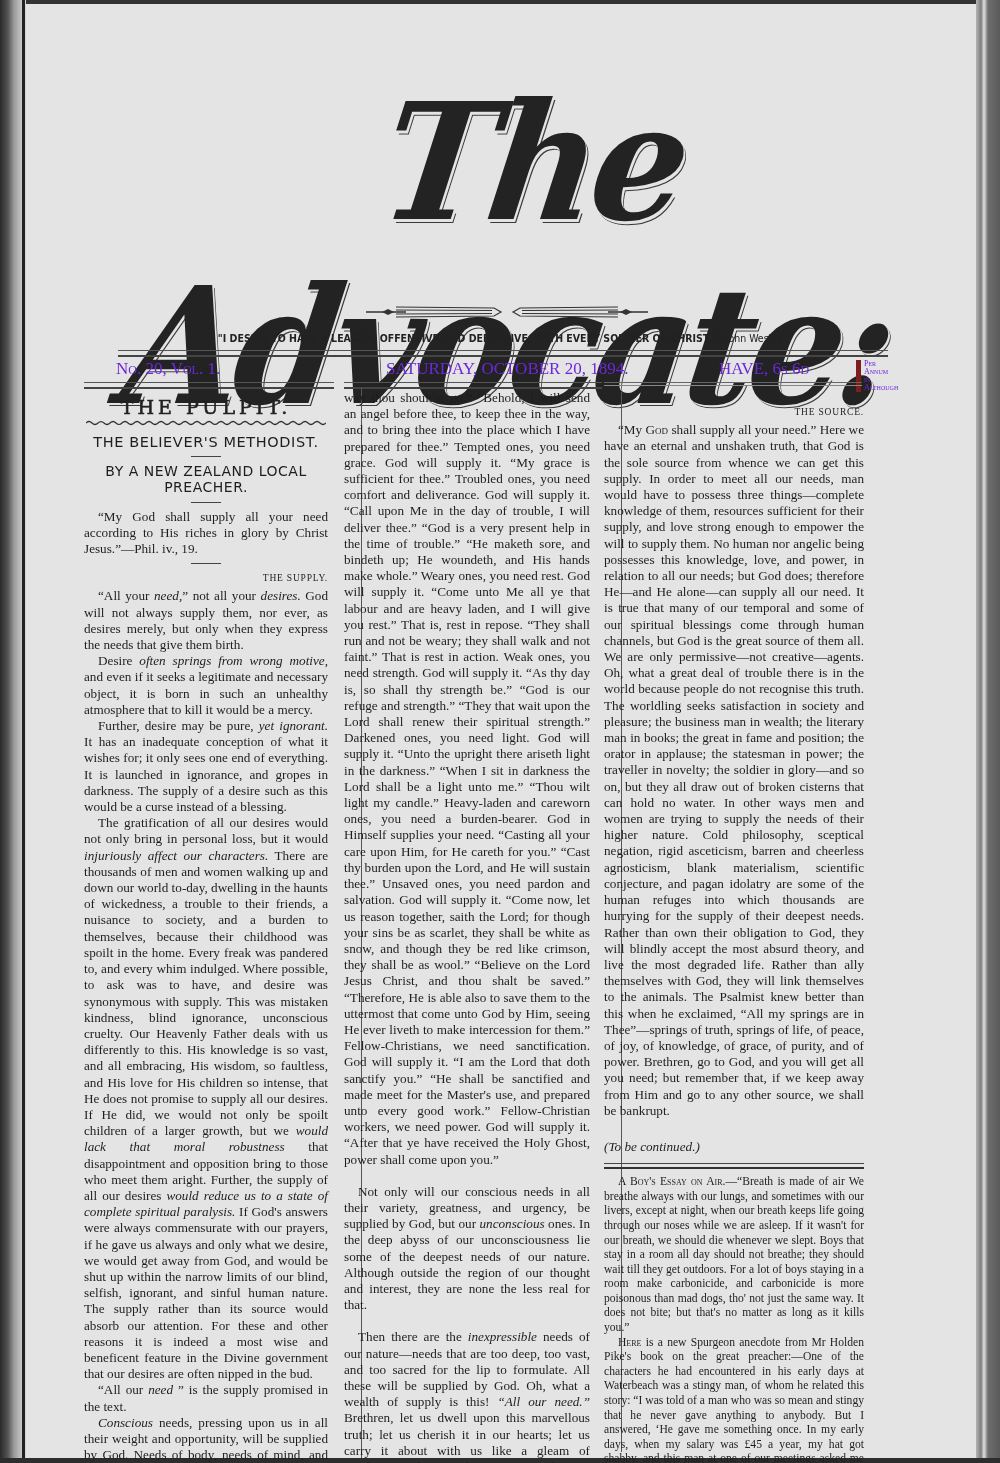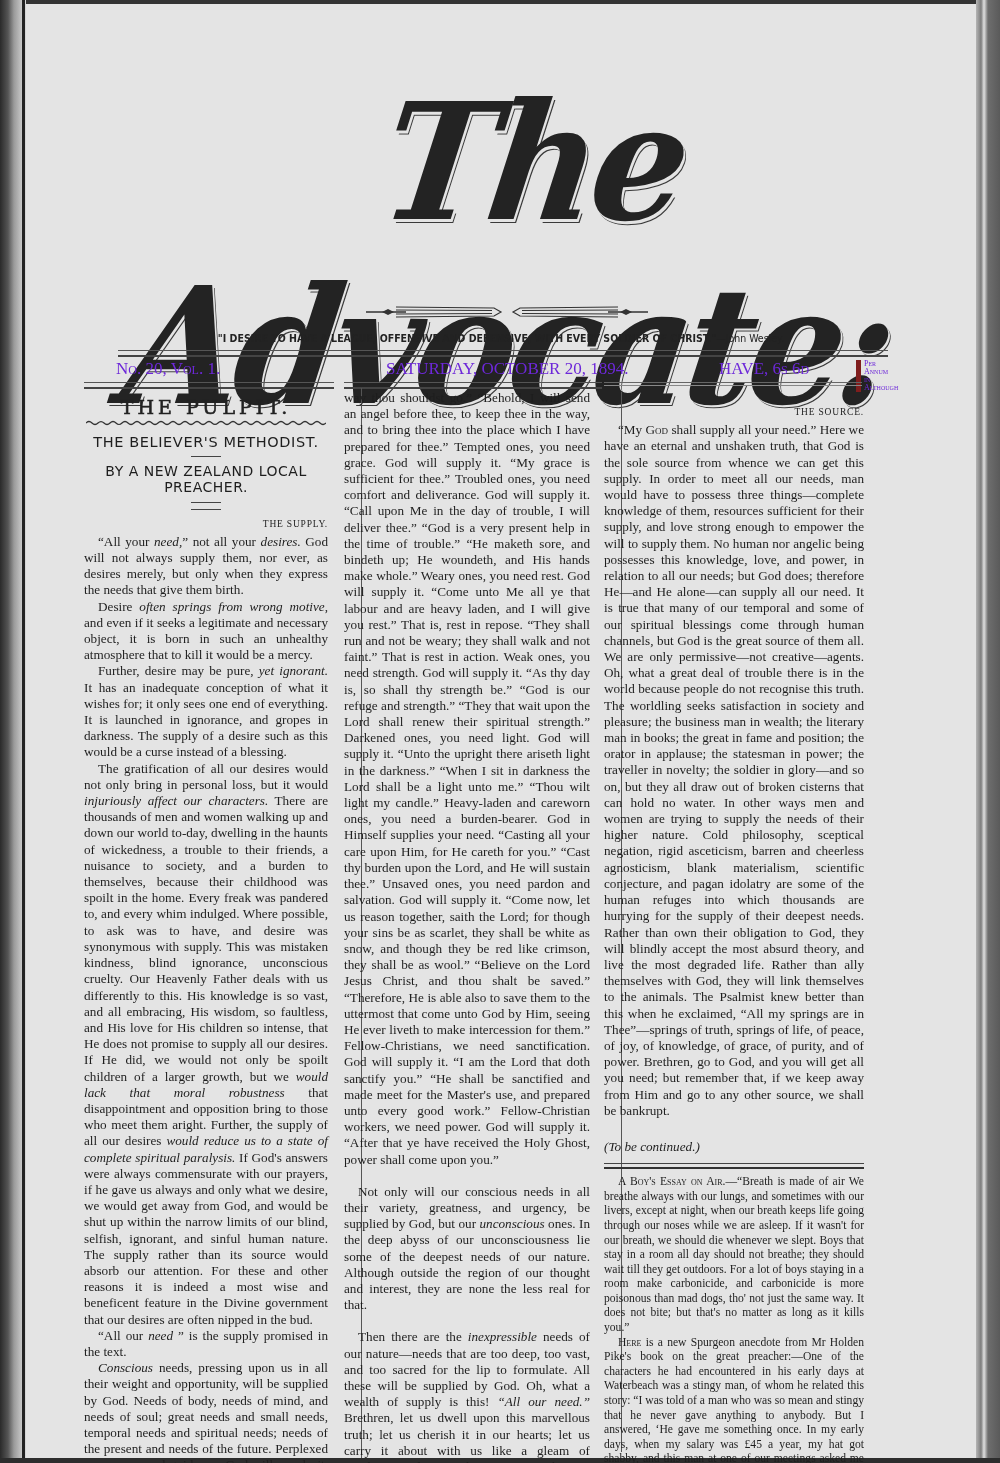--- a/index.html
+++ b/index.html
@@ -169,20 +169,21 @@
 
   <div class="col col1" style="left:58px;">
     <div class="pulpit">THE PULPIT.</div>
     <svg class="wavy" width="240" height="6" viewBox="0 0 240 6">
       <path d="M0 3 q3 -3 6 0 t6 0 t6 0 t6 0 t6 0 t6 0 t6 0 t6 0 t6 0 t6 0 t6 0 t6 0 t6 0 t6 0 t6 0 t6 0 t6 0 t6 0 t6 0 t6 0 t6 0 t6 0 t6 0 t6 0 t6 0 t6 0 t6 0 t6 0 t6 0 t6 0 t6 0 t6 0 t6 0 t6 0 t6 0 t6 0 t6 0 t6 0 t6 0 t6 0" fill="none" stroke="#333" stroke-width="1.2"></path>
     </svg>
     <div class="sermon-title">THE BELIEVER'S METHODIST.</div>
     <div class="short-rule"></div>
     <div class="byline">BY A NEW ZEALAND LOCAL PREACHER.</div>
     <div class="short-rule"></div>
+    <p class="epigraph">“My God shall supply all your need according to His riches in glory by Christ Jesus.”—Phil. iv., 19.</p>
     <div class="short-rule"></div>
     <div class="section-head">THE SUPPLY.</div>
     <p><span>“All your </span><i>need,</i><span>” not all your </span><i>desires.</i><span> God will not always supply them, nor ever, as desires merely, but only when they express the needs that give them birth.</span></p>
     <p><span>Desire </span><i>often springs from wrong motive</i><span>, and even if it seeks a legitimate and necessary object, it is born in such an unhealthy atmosphere that to kill it would be a mercy.</span></p>
     <p><span>Further, desire may be pure, </span><i>yet ignorant.</i><span> It has an inadequate conception of what it wishes for; it only sees one end of everything. It is launched in ignorance, and gropes in darkness. The supply of a desire such as this would be a curse instead of a bless­ing.</span></p>
     <p><span>The gratification of all our desires would not only bring in personal loss, but it would </span><i>injuriously affect our characters.</i><span> There are thousands of men and women walking up and down our world to-day, dwelling in the haunts of wickedness, a trouble to their friends, a nuisance to society, and a burden to themselves, because their childhood was spoilt in the home. Every freak was pandered to, and every whim indulged. Where possible, to ask was to have, and desire was synonymous with supply. This was mistaken kindness, blind ignorance, unconscious cruelty. Our Heavenly Father deals with us differently to this. His know­ledge is so vast, and all embracing, His wisdom, so faultless, and His love for His children so intense, that He does not promise to supply all our desires. If He did, we would not only be spoilt children of a larger growth, but we </span><i>would lack that moral robustness</i><span> that disappointment and opposition bring to those who meet them aright. Further, the supply of all our de­sires </span><i>would reduce us to a state of complete spiritual paralysis.</i><span> If God's answers were always commensurate with our prayers, if he gave us always and only what we desire, we would get away from God, and would be shut up within the narrow limits of our blind, selfish, ignorant, and sinful human nature. The supply rather than its source would absorb our attention. For these and other reasons it is indeed a most wise and beneficent feature in the Divine govern­ment that our desires are often nipped in the bud.</span></p>
     <p><span>“All our </span><i>need</i><span> ” is the supply promised in the text.</span></p>
     <p><i>Conscious</i><span> needs, pressing upon us in all their weight and opportunity, will be sup­plied by God. Needs of body, needs of mind, and needs of soul; great needs and small needs, temporal needs and spiritual needs; needs of the present and needs of the future. Perplexed ones, you need guidance. God will supply it. “I will guide thee with mine eye upon thee.” “I will teach thee the</span></p>
   </div>
 

